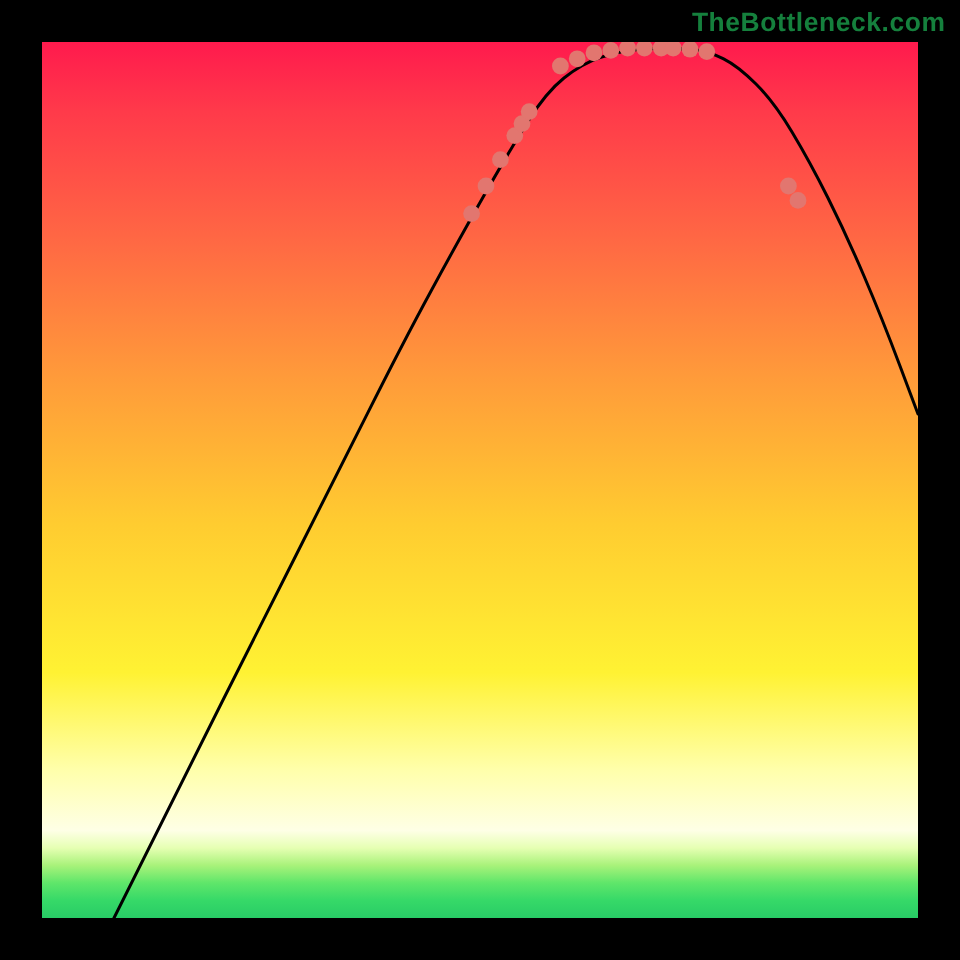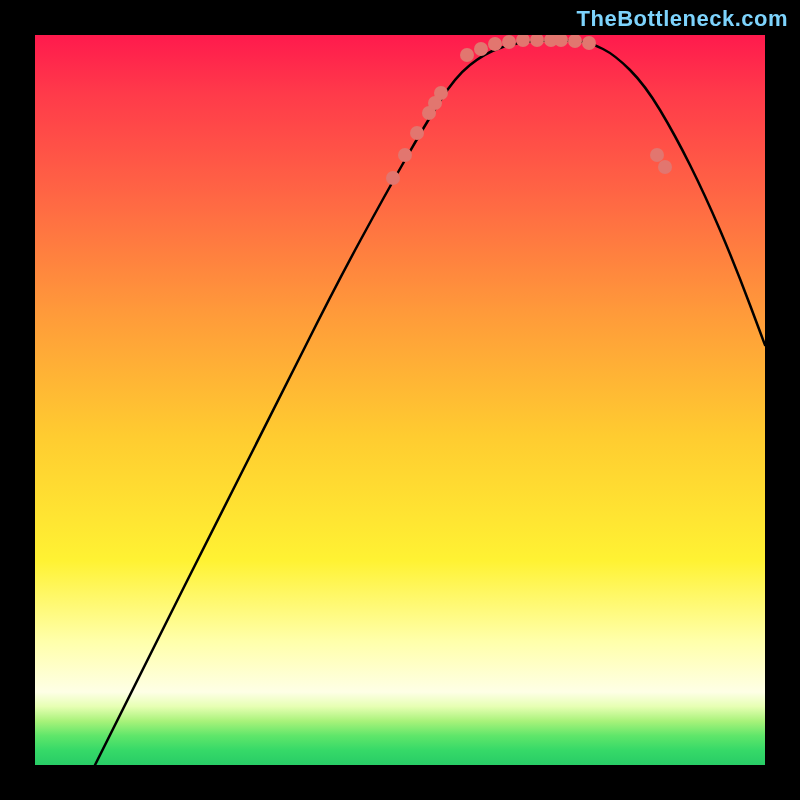--- a/index.html
+++ b/index.html
@@ -14,21 +14,21 @@
   .container {
     position: relative;
     width: 800px;
     height: 800px;
     background: #000000;
   }
   .watermark {
     position: absolute;
     top: 6px;
     right: 12px;
-    color: #7dd3fc;
+    color: #15803d;
     font-size: 22px;
     font-weight: bold;
     letter-spacing: 0.5px;
     z-index: 10;
   }
   .plot-area {
     position: absolute;
     left: 35px;
     top: 35px;
     width: 730px;

